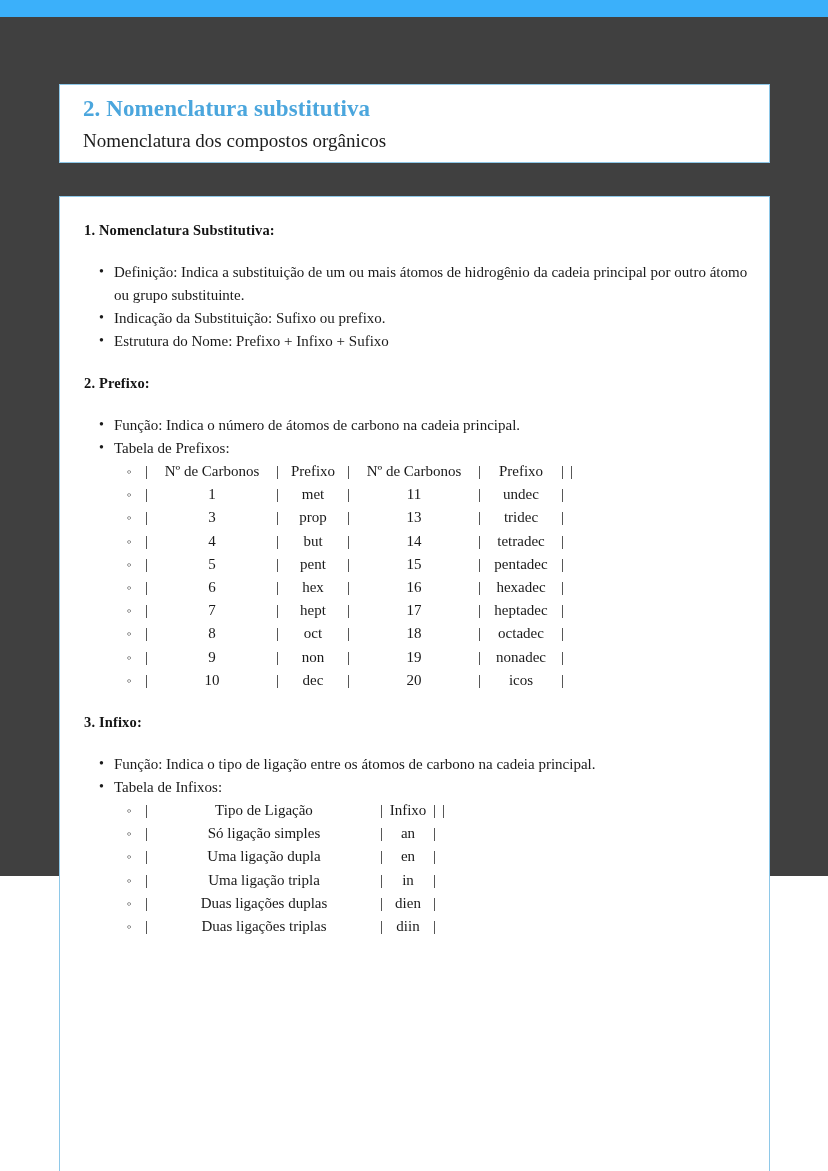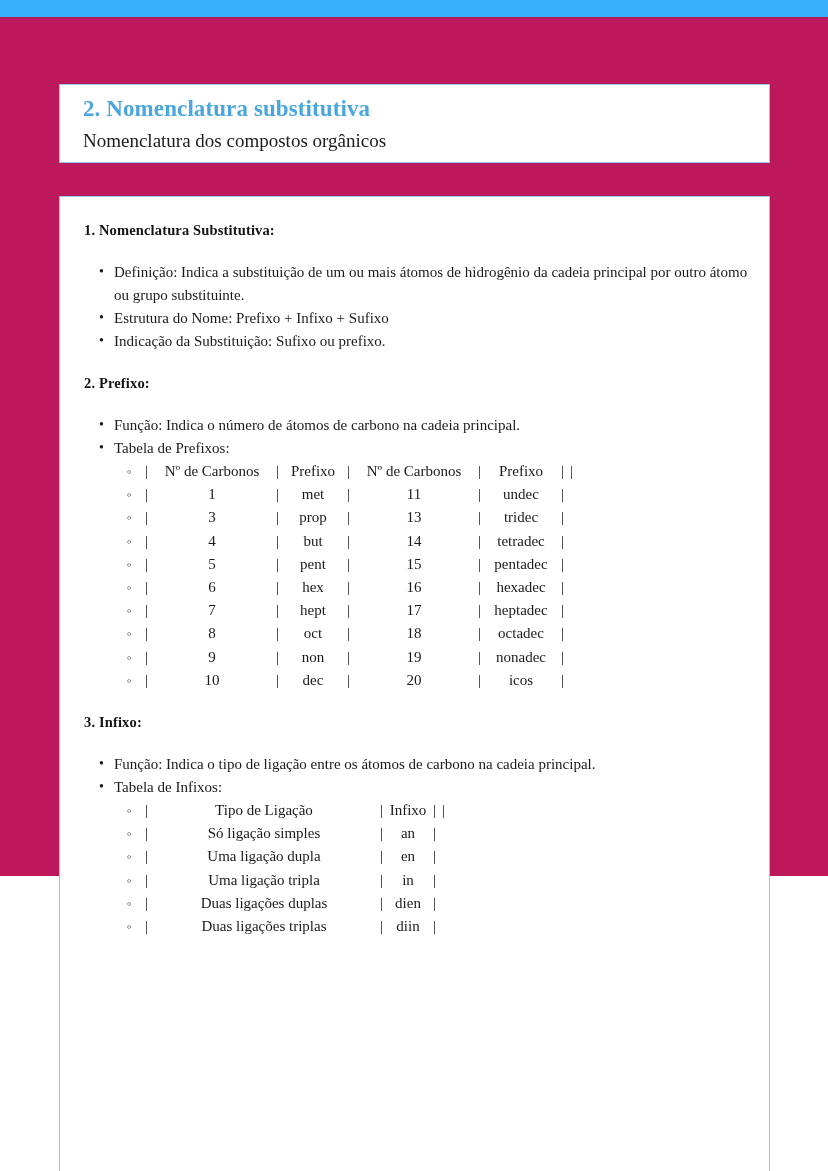--- a/index.html
+++ b/index.html
@@ -22,21 +22,21 @@
     width: 828px;
     height: 17px;
     background: #3bb0fa;
   }
   .page {
     position: absolute;
     left: 0;
     top: 17px;
     width: 828px;
     height: 859px;
-    background: #be185d;
+    background: #404040;
   }
   .header-box {
     position: absolute;
     left: 59px;
     top: 67px;
     width: 711px;
     height: 79px;
     border: 1px solid #8ec8e8;
     box-sizing: border-box;
     background: #ffffff;
@@ -161,22 +161,22 @@
     <div class="header-subtitle">Nomenclatura dos compostos orgânicos</div>
   </div>
 
   <div class="content-box">
     <div class="content-inner">
 
       <div class="sec-heading">1. Nomenclatura Substitutiva:</div>
       <div class="sec-gap"></div>
       <ul class="lvl1">
         <li>Definição: Indica a substituição de um ou mais átomos de hidrogênio da cadeia principal por outro átomo ou grupo substituinte.</li>
+        <li>Indicação da Substituição: Sufixo ou prefixo.</li>
         <li>Estrutura do Nome: Prefixo + Infixo + Sufixo</li>
-        <li>Indicação da Substituição: Sufixo ou prefixo.</li>
       </ul>
 
       <div class="sec-gap"></div>
 
       <div class="sec-heading">2. Prefixo:</div>
       <div class="sec-gap"></div>
       <ul class="lvl1">
         <li>Função: Indica o número de átomos de carbono na cadeia principal.</li>
         <li>
           <span>Tabela de Prefixos:</span>

